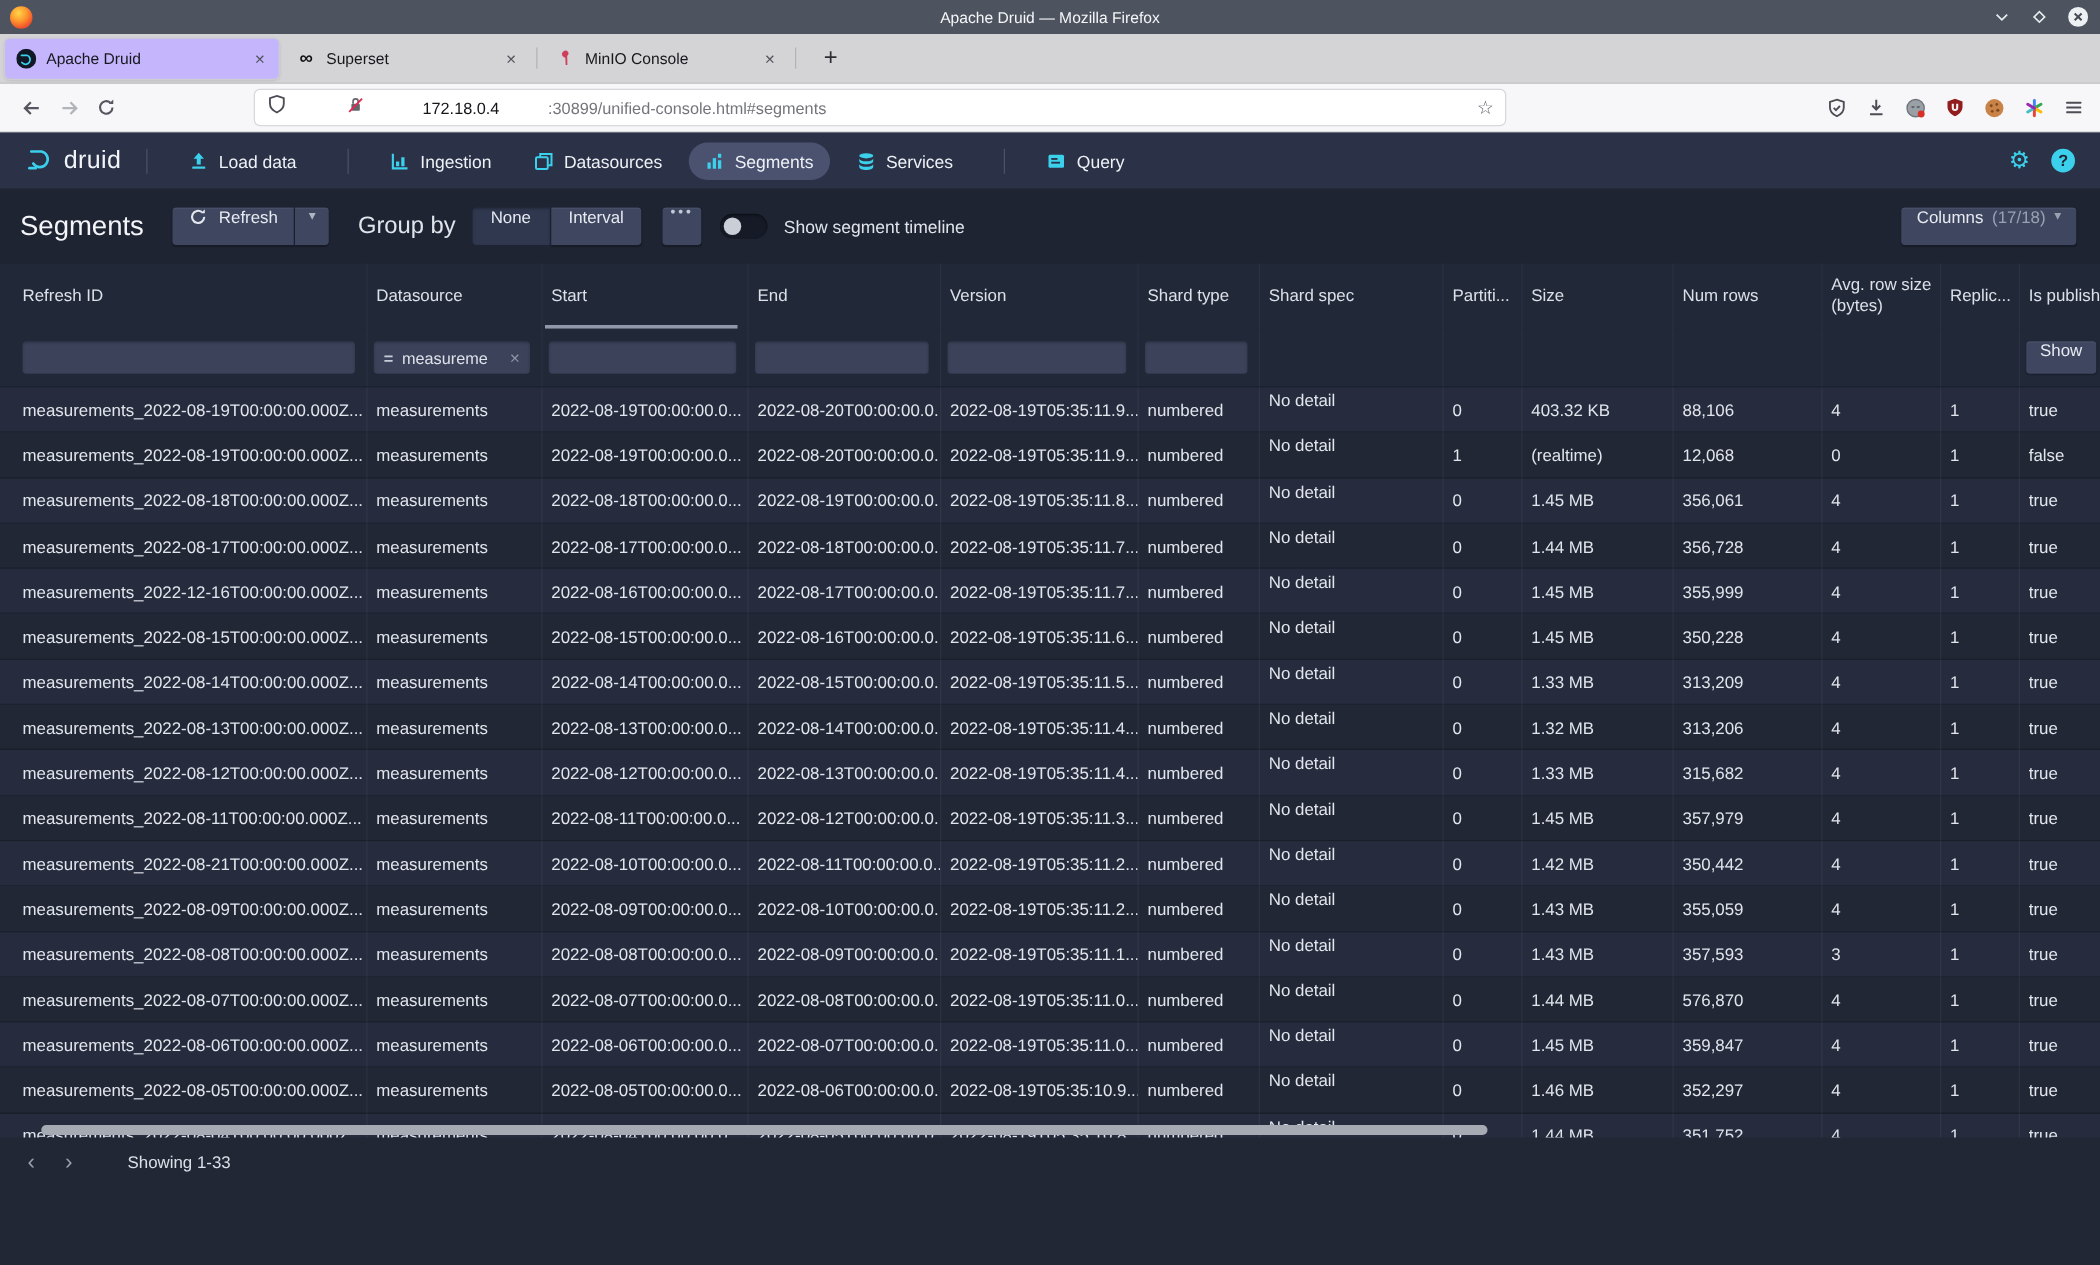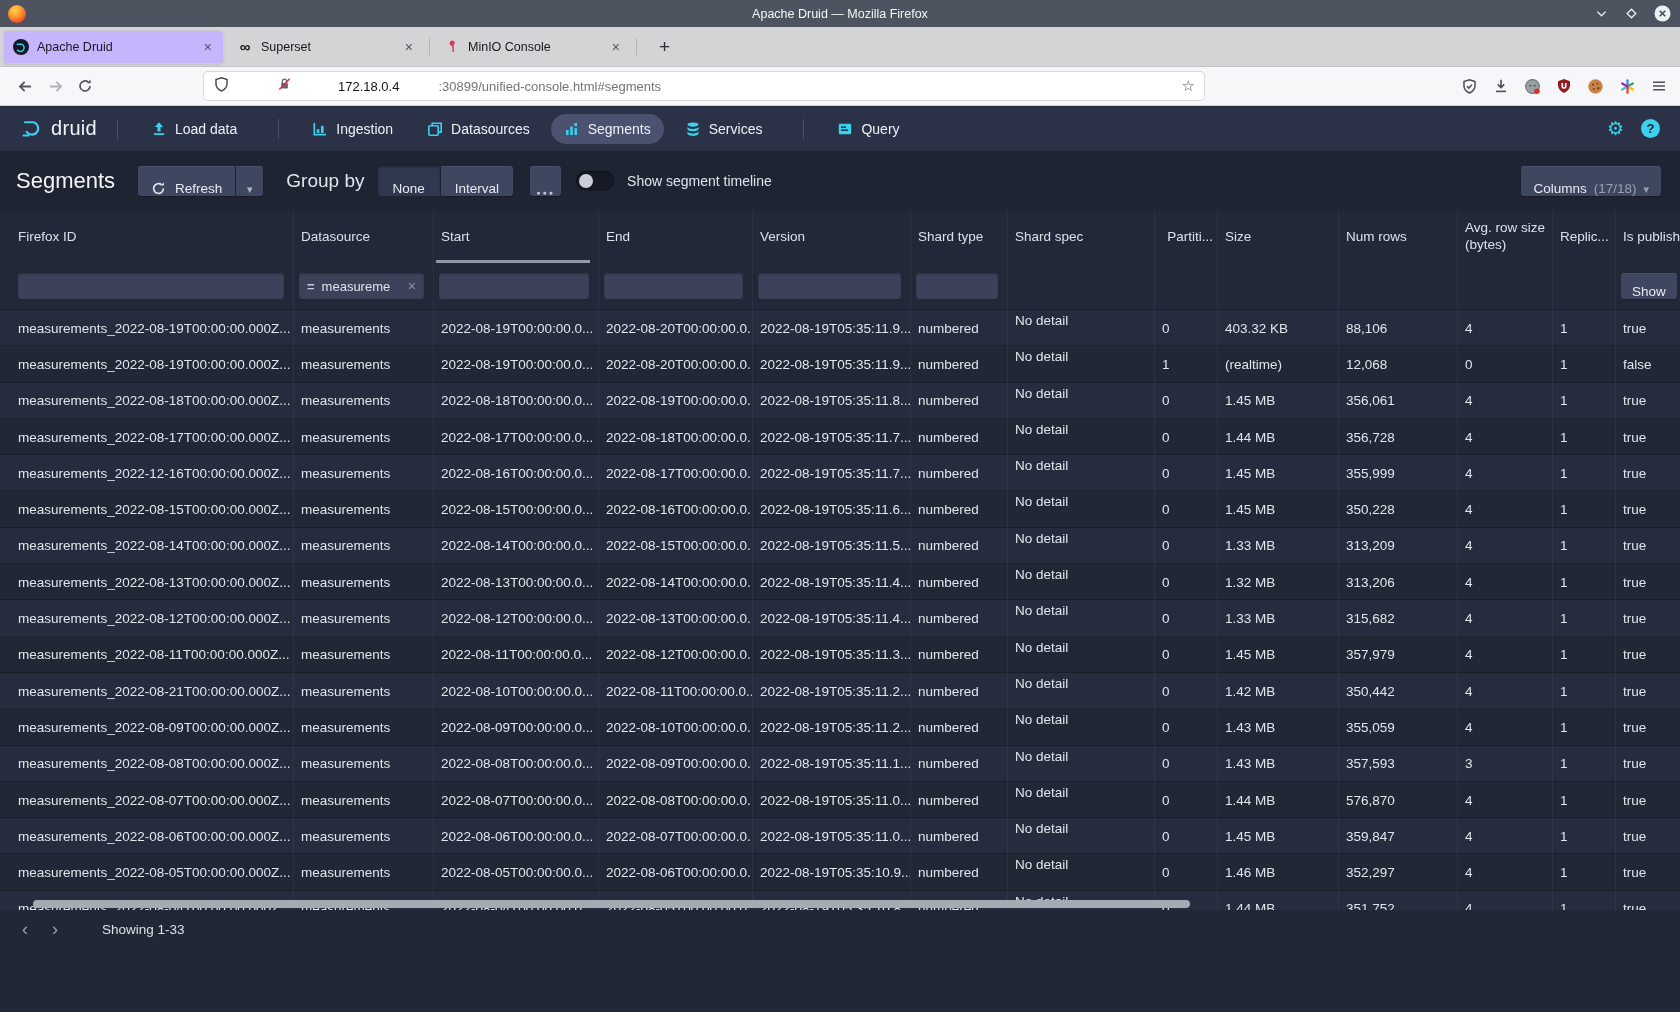--- a/index.html
+++ b/index.html
@@ -45,21 +45,21 @@
   .nav-item { display:flex; align-items:center; gap:8px; padding:7px 13px; border-radius:17px; margin-right:8px; font-size:14px; color:#eef1f5; }
   .nav-item.active { background:#4a5270; }
   .nav-icon { display:flex; align-items:center; }
   .bar-right { margin-left:auto; display:flex; align-items:center; gap:17px; margin-right:20px; }
   .gear-glyph { font-size:19px; color:#3bd0ec; line-height:1; }
   .help-circle { width:19px; height:19px; border-radius:50%; background:#3bd0ec; color:#1d2334;
     display:flex; align-items:center; justify-content:center; font-weight:bold; font-size:13px; }
   
   .viewheader { height:60px; background:#1f2433; display:flex; align-items:center; padding-left:16px; }
   .vh-title { font-size:22px; color:#f3f5f8; }
-  .btn { height:30px; background:#3f4760; border-radius:3px; display:flex; align-items:flex-end;
+  .btn { height:30px; background:#3f4760; border-radius:3px; display:flex; align-items:flex-start;
     color:#e7eaf1; font-size:13.5px; box-shadow:inset 0 1px 0 rgba(255,255,255,.06), 0 1px 1px rgba(0,0,0,.25); }
   .refresh-wrap { display:flex; margin-left:23px; }
   .refresh-main { padding:0 13px; gap:9px; border-radius:3px 0 0 3px; }
   .refresh-caret { width:27px; justify-content:center; border-radius:0 3px 3px 0; margin-left:1px; color:#aeb6c4; font-size:11px; }
   .gb-label { margin-left:23px; font-size:19px; color:#e0e4eb; }
   .seg-group { display:flex; margin-left:13px; }
   .seg-none { padding:0 15px; border-radius:3px 0 0 3px; background:#303850; box-shadow:inset 0 1px 2px rgba(0,0,0,.3); }
   .seg-interval { padding:0 14px; border-radius:0 3px 3px 0; margin-left:1px; }
   .more-btn { margin-left:17px; width:31px; justify-content:center; letter-spacing:1px; font-size:12px; color:#c3cad6; }
   .toggle { margin-left:15px; width:38px; height:20px; border-radius:10px; background:#151a26; position:relative;
@@ -362,42 +362,42 @@
     <span class="btn columns-btn">
       <span>Columns</span>
       <span class="columns-count">(17/18)</span>
       <span class="caret-glyph">▾</span>
     </span>
   </div>
 
   <div class="tablewrap">
     <div class="thead" id="thead">
         <div class="th first" style="width: 294px; flex: 0 0 auto;">
-          <span>Firefox ID</span>
+          <span>Refresh ID</span>
         </div>
         <div class="th" style="width: 140px; flex: 0 0 auto;">
           <span>Datasource</span>
         </div>
         <div class="th" style="width: 165px; flex: 0 0 auto; align-items: center;">
           <span>Start</span>
           <div class="sortbar"></div>
         </div>
         <div class="th" style="width: 154px; flex: 0 0 auto;">
           <span>End</span>
         </div>
         <div class="th" style="width: 158px; flex: 0 0 auto;">
           <span>Version</span>
         </div>
         <div class="th" style="width: 97px; flex: 0 0 auto;">
           <span>Shard type</span>
         </div>
         <div class="th" style="width: 147px; flex: 0 0 auto;">
           <span>Shard spec</span>
         </div>
-        <div class="th" style="width: 63px; flex: 0 0 auto; justify-content: flex-end;">
+        <div class="th" style="width: 63px; flex: 0 0 auto;">
           <span>Partiti...</span>
         </div>
         <div class="th" style="width: 121px; flex: 0 0 auto;">
           <span>Size</span>
         </div>
         <div class="th" style="width: 119px; flex: 0 0 auto;">
           <span>Num rows</span>
         </div>
         <div class="th" style="width: 95px; flex: 0 0 auto;">
           <span>

